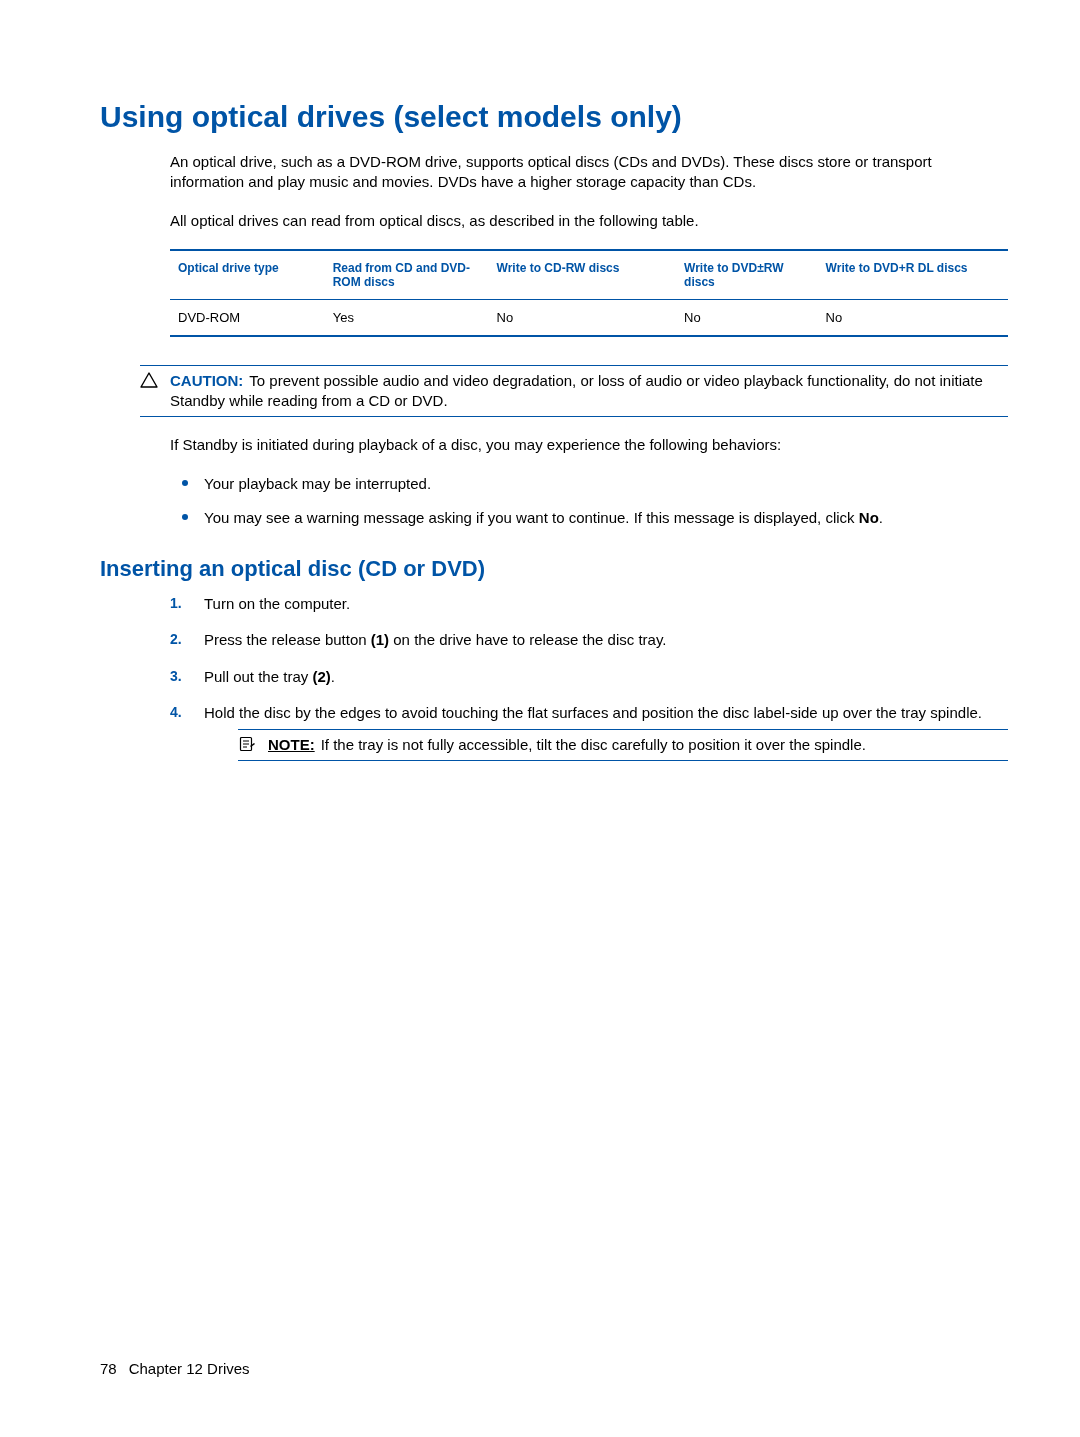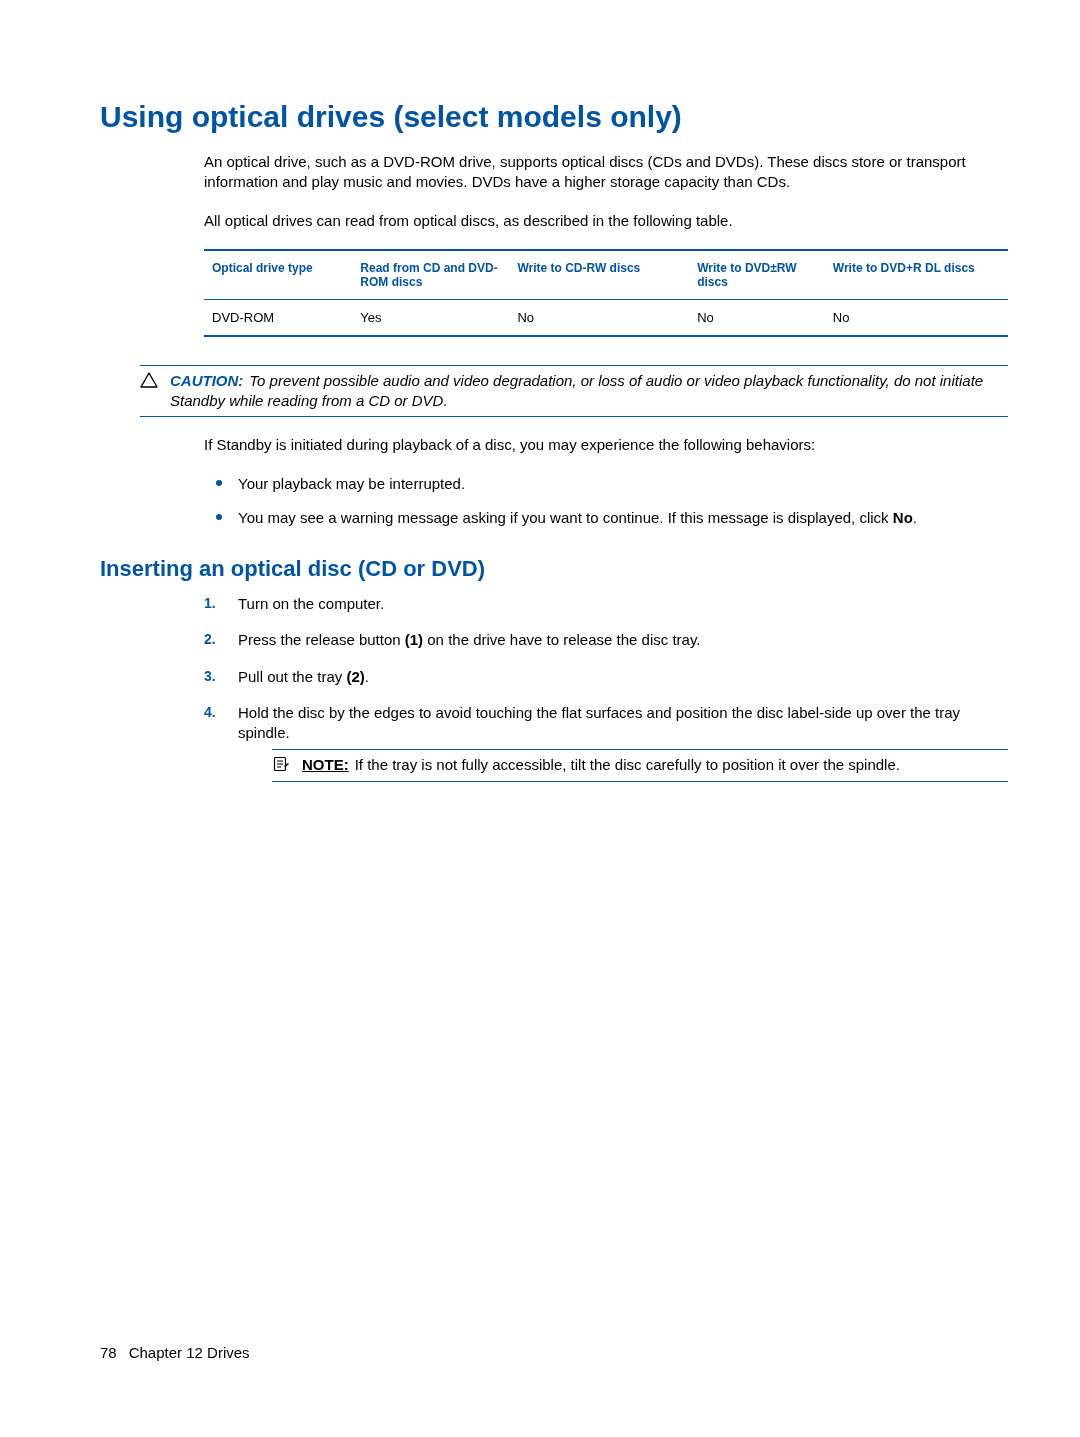--- a/index.html
+++ b/index.html
@@ -23,21 +23,21 @@
     font-weight: bold;
     margin: 0 0 18px 0;
   }
   h2 {
     color: #0054a6;
     font-size: 22px;
     font-weight: bold;
     margin: 28px 0 12px 0;
   }
   .body-indent {
-    margin-left: 104px;
+    margin-left: 70px;
   }
   p {
     margin: 0 0 18px 0;
     line-height: 1.35;
   }
   
   .opt-table {
     margin-top: 4px;
     margin-bottom: 28px;
   }
@@ -142,21 +142,21 @@
     left: 0;
     top: 0;
     color: #0054a6;
     font-weight: bold;
     font-size: 14px;
   }
 
   .footer {
     position: absolute;
     left: 100px;
-    bottom: 76px;
+    bottom: 60px;
     font-size: 15px;
   }
   .footer .pn { margin-right: 12px; }
 
   
   svg { display: block; }
 </style>
 </head>
 <body>
 
@@ -184,21 +184,21 @@
         <div class="col col2">Yes</div>
         <div class="col col3">No</div>
         <div class="col col4">No</div>
         <div class="col col5">No</div>
       </div>
       <div class="hr-strong"></div>
     </div>
 
   </div>
 
-  <div class="callout" style="margin-left:40px;font-style:italic;">
+  <div class="callout" style="margin-left:40px;">
     <div class="rule"></div>
     <div class="body">
       <div class="icon">
         <svg width="18" height="16" viewBox="0 0 18 16">
           <polygon points="9,1 17,15 1,15" fill="none" stroke="#000" stroke-width="1.4" stroke-linejoin="round"></polygon>
         </svg>
       </div>
       <div class="txt">
         <span class="label">CAUTION:</span><span>To prevent possible audio and video degradation, or loss of audio or video playback functionality, do not initiate Standby while reading from a CD or DVD.</span>
       </div>

